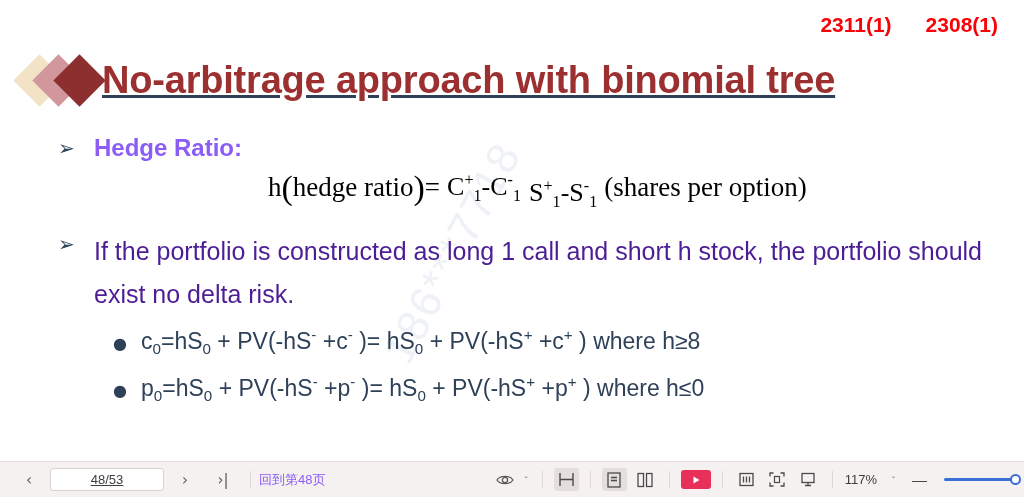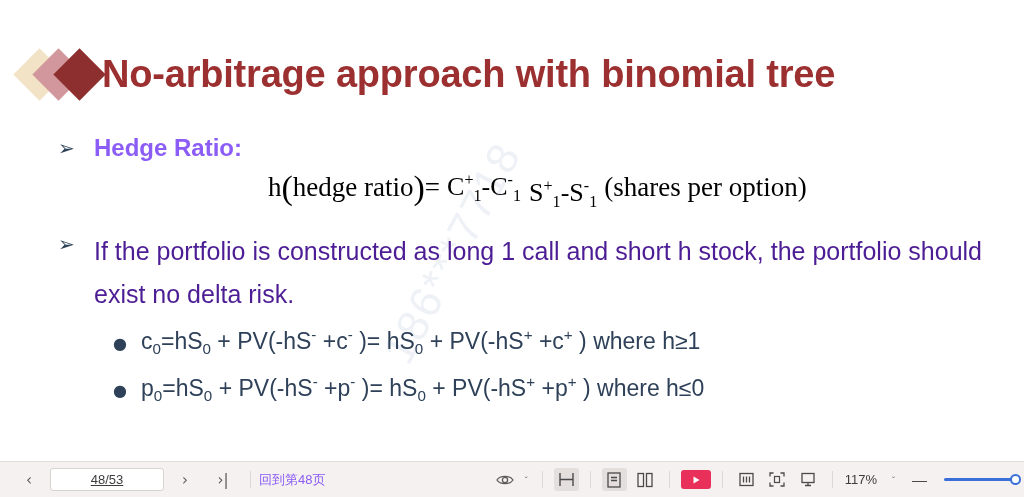--- a/index.html
+++ b/index.html
@@ -61,24 +61,25 @@
     font-size: 21px;
     font-weight: bold;
     color: #fb0007;
     letter-spacing: 0px;
   }
 
   
   #title-row {
     position: absolute;
     left: 18px;
-    top: 44px;
+    top: 50px;
     height: 60px;
     display: flex;
     align-items: center;
+    text-decoration: underline;
   }
   .diamonds {
     position: relative;
     width: 88px;
     height: 54px;
     flex: none;
   }
   .dia {
     position: absolute;
     width: 37px;
@@ -303,20 +304,24 @@
 </style>
 </head>
 <body>
 
 <div id="slide">
 
   <div id="watermark">
     <span>186***7718</span>
   </div>
 
+  <div id="codes">
+    <span>2311(1)</span>
+    <span>2308(1)</span>
+  </div>
 
   <div id="title-row">
     <div class="diamonds">
       <div class="dia d1"></div>
       <div class="dia d2"></div>
       <div class="dia d3"></div>
     </div>
     <div id="title-text">No-arbitrage approach with binomial tree</div>
   </div>
 
@@ -339,21 +344,21 @@
     <span>(shares per option)</span>
   </div>
 
   <div class="lvl1" id="para-row">
     <span class="chev">➢</span>
     <span id="para-text">If the portfolio is constructed as long 1 call and short h stock, the portfolio should exist no delta risk.</span>
   </div>
 
   <div class="lvl2" id="eq1">
     <span class="dot">●</span>
-    <span class="eq"><span>c</span><sub>0</sub><span>=hS</span><sub>0</sub><span> + PV(-hS</span><sup>-</sup><span> +c</span><sup>-</sup><span> )= hS</span><sub>0</sub><span> + PV(-hS</span><sup>+</sup><span> +c</span><sup>+</sup><span> ) where h≥1</span></span>
+    <span class="eq"><span>c</span><sub>0</sub><span>=hS</span><sub>0</sub><span> + PV(-hS</span><sup>-</sup><span> +c</span><sup>-</sup><span> )= hS</span><sub>0</sub><span> + PV(-hS</span><sup>+</sup><span> +c</span><sup>+</sup><span> ) where h≥8</span></span>
   </div>
 
   <div class="lvl2" id="eq2">
     <span class="dot">●</span>
     <span class="eq"><span>p</span><sub>0</sub><span>=hS</span><sub>0</sub><span> + PV(-hS</span><sup>-</sup><span> +p</span><sup>-</sup><span> )= hS</span><sub>0</sub><span> + PV(-hS</span><sup>+</sup><span> +p</span><sup>+</sup><span> ) where h≤0</span></span>
   </div>
 
 </div>
 
 <div id="toolbar">

